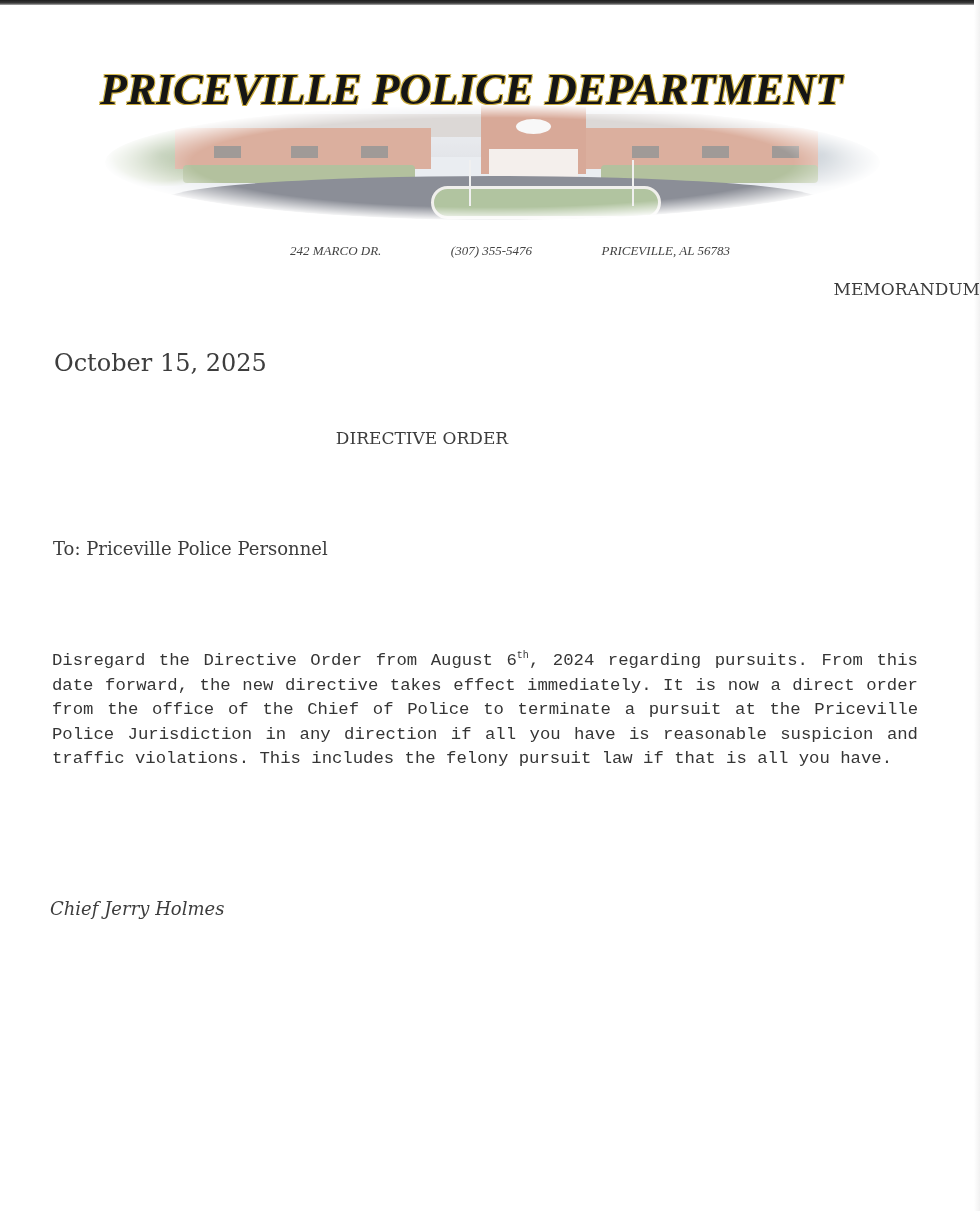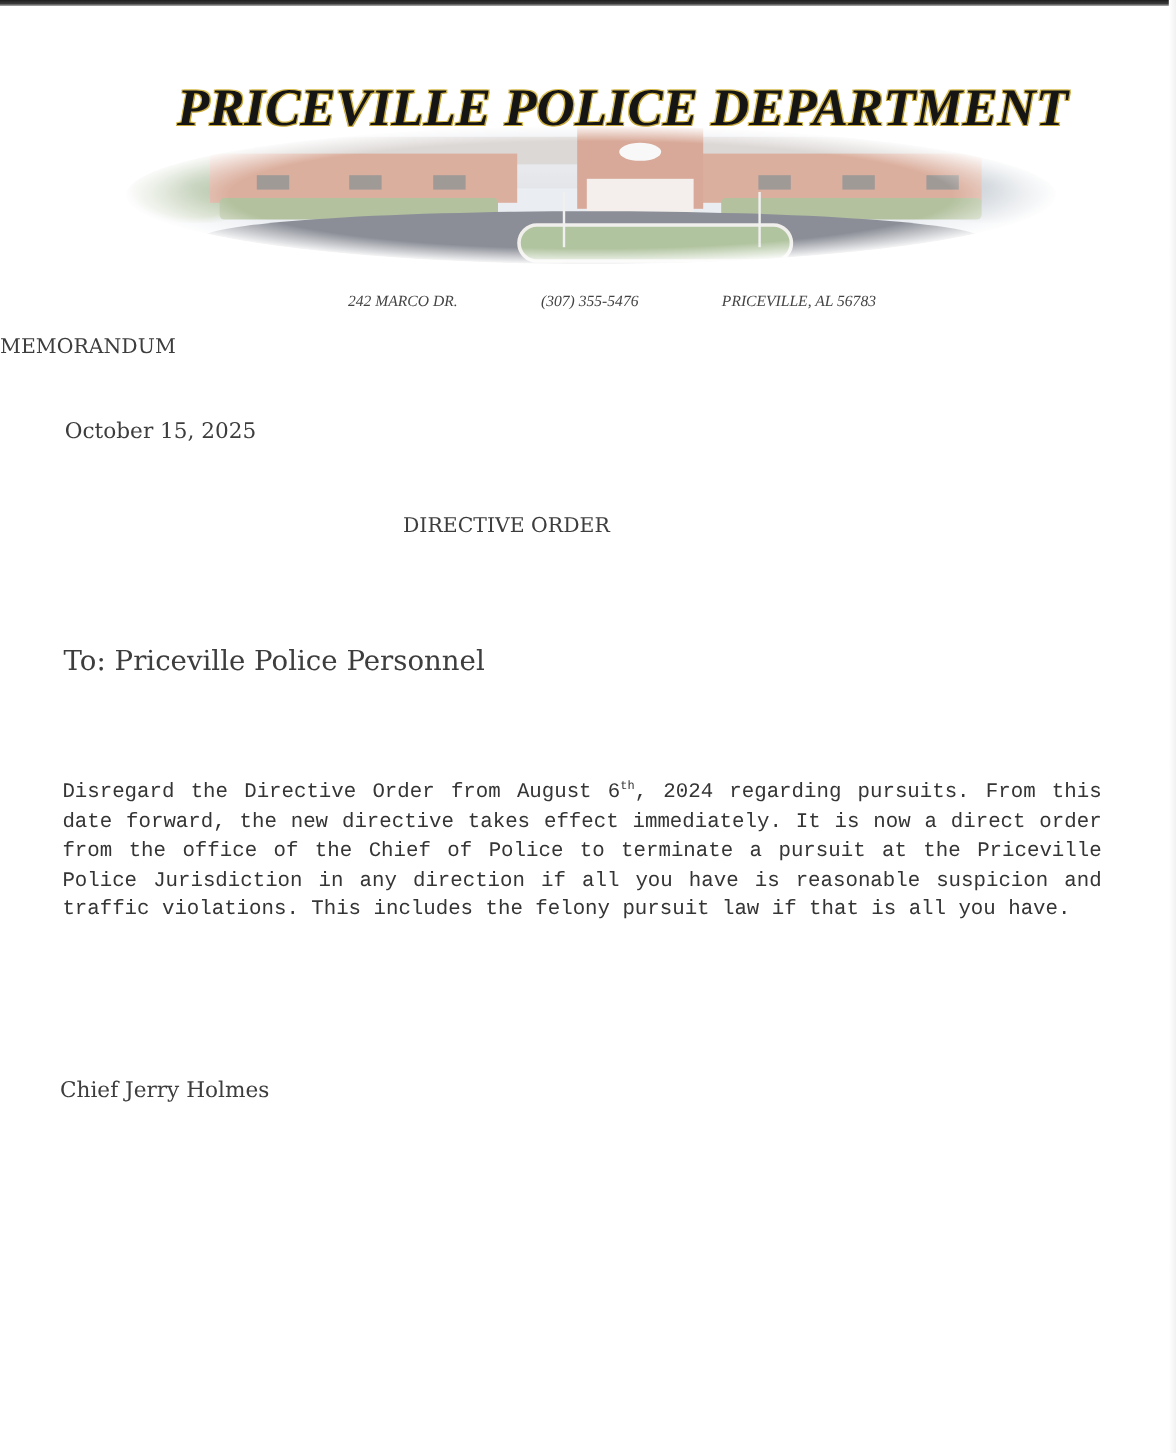--- a/index.html
+++ b/index.html
@@ -105,21 +105,21 @@
       background: #e9e9e9;
     }
     .photo-oval .wash {
       position: absolute; inset: 0;
       background: rgba(255,255,255,0.35);
     }
     .dept-title {
       position: absolute;
       left: 0; top: 4px;
       width: 790px;
-      text-align: right;
+      text-align: left;
       font-family: "Liberation Serif", "DejaVu Serif", serif;
       font-style: italic;
       font-weight: bold;
       font-size: 44px;
       letter-spacing: 0px;
       color: #151515;
       text-shadow: 1px 1px 0 #c9a93a, -1px -1px 0 #d8bd52, 1px -1px 0 #d8bd52, -1px 1px 0 #c9a93a;
       white-space: nowrap;
       z-index: 2;
     }
@@ -135,43 +135,43 @@
       justify-content: space-between;
       z-index: 2;
       margin-top: 20px;
     }
 
     
     .memo-title {
       position: absolute;
       left: 0; width: 980px;
       top: 279px;
-      text-align: left;
+      text-align: right;
       font-size: 17px;
       color: #3d3d3d;
     }
     .memo-date {
       position: absolute;
       left: 54px; top: 349px;
-      font-size: 18px;
+      font-size: 24px;
       color: #3d3d3d;
       text-align: right;
     }
     .directive-heading {
       position: absolute;
       left: 0; width: 844px;
       top: 428px;
       text-align: center;
       font-size: 17px;
       color: #3d3d3d;
     }
     .memo-to {
       position: absolute;
       left: 53px; top: 538px;
-      font-size: 23px;
+      font-size: 18px;
       color: #3d3d3d;
     }
     .memo-body {
       position: absolute;
       left: 52px; top: 649px;
       width: 866px;
       font-size: 17.3px;
       line-height: 24.5px;
       text-align: justify;
       color: #353535;
@@ -179,20 +179,21 @@
     }
     .memo-body sup {
       font-size: 10px;
       line-height: 0;
     }
     .signature {
       position: absolute;
       left: 50px; top: 898px;
       font-size: 18px;
       color: #3d3d3d;
+      font-style: italic;
     }
   </style>
 </head>
 <body>
 
 <div class="top-border"></div>
 <div class="right-edge"></div>
 
 <div class="letterhead">
   <div class="photo-oval">

